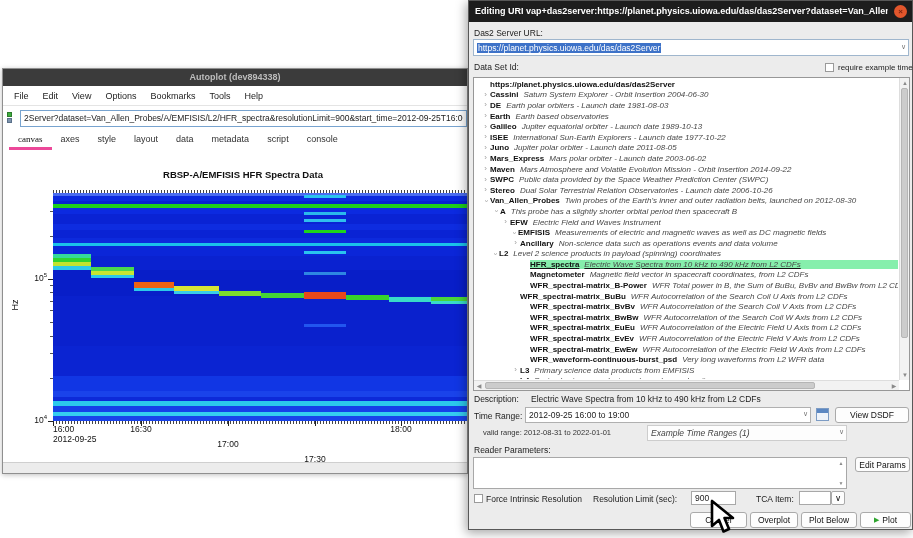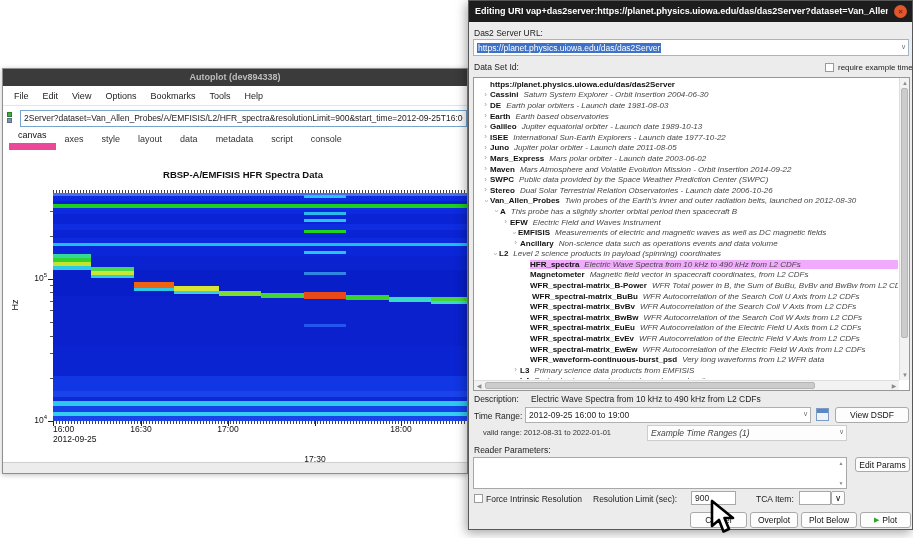--- a/index.html
+++ b/index.html
@@ -16,21 +16,21 @@
               border-bottom:1px solid #e4e4e4;display:flex;align-items:center;padding-left:4px;}
   .menu-item{font-size:9px;color:#1c1c1c;padding:0 7px;line-height:20px;cursor:default;}
   .ap-urlrow{position:absolute;left:0;top:37px;right:0;height:24px;background:#fff;display:flex;align-items:center;}
   .ap-uri-icon{position:relative;width:12px;height:12px;margin-left:3px;flex:0 0 12px;}
   .ap-uri-icon .sq1{position:absolute;left:1px;top:0;width:5px;height:5px;background:#3fae3f;border:1px solid #2c7c2c;}
   .ap-uri-icon .sq2{position:absolute;left:1px;top:6px;width:5px;height:5px;background:#7d94ad;border:1px solid #5a708a;}
   .ap-url{flex:1;height:17px;margin:0 0 0 2px;border:1px solid #77a3cf;font-size:8.5px;color:#222;
           padding:1px 3px;font-family:"Liberation Sans",sans-serif;background:#fff;outline:none;}
   .ap-tabs{position:absolute;left:0;top:61px;right:0;height:20px;background:#fff;display:flex;align-items:flex-end;padding-left:6px;}
   .tab{font-size:9px;color:#333;padding:3px 9px 3px 9px;border-bottom:3px solid transparent;cursor:default;}
-  .tab.active{border-bottom:7px solid #ec4899;color:#111;}
+  .tab.active{border-bottom:3px solid #ec4899;color:#111;font-family:Liberation Serif, serif;}
   .ap-canvas{position:absolute;left:0;top:81px;right:0;height:314px;background:#fff;overflow:hidden;}
   .ap-status{position:absolute;left:0;bottom:0;right:0;height:11px;background:#ececec;border-top:1px solid #cfcfcf;}
 
   .plot-title{position:absolute;left:50px;top:19px;width:380px;text-align:center;
               font-size:9.5px;font-weight:bold;color:#111;}
   .plot-area{position:absolute;left:50px;top:43px;width:416px;height:228px;background:#0721d2;overflow:hidden;}
   .band{position:absolute;}
   .yname{position:absolute;left:6px;top:150px;font-size:9px;color:#111;transform:rotate(-90deg);transform-origin:center;}
   .ytick-label{position:absolute;width:30px;text-align:right;font-size:8.5px;color:#111;}
   .ytick-label sup{font-size:6px;}
@@ -59,21 +59,21 @@
        font-size:8.5px;color:#111;text-align:center;display:flex;align-items:center;justify-content:center;cursor:default;}
   .play{color:#2ea52e;font-size:7px;margin-right:3px;}
 
   
   .tree{position:absolute;left:4px;top:76px;width:437px;height:314px;background:#fff;border:1px solid #979797;overflow:hidden;}
   .tree-rows{position:absolute;left:1px;top:1px;right:11px;bottom:11px;overflow:hidden;}
   .tree-row{display:flex;align-items:center;height:10.6px;white-space:nowrap;font-size:8px;color:#111;}
   .tree-arrow{flex:0 0 auto;width:9px;color:#9d9d9d;font-size:8px;line-height:10px;text-align:center;}
   .tree-arrow.exp{transform:rotate(90deg);}
   .row-body{flex:1;overflow:hidden;white-space:nowrap;}
-  .row-body.selected{background:#f0abfc;}
+  .row-body.selected{background:#86efac;text-decoration:underline;}
   .t-name{font-weight:bold;}
   .t-desc{font-style:italic;color:#474747;margin-left:5px;font-weight:normal;}
   .vsb{position:absolute;right:0;top:0;width:10px;bottom:10px;background:#f2f2f2;border-left:1px solid #ddd;}
   .hsb{position:absolute;left:0;bottom:0;right:10px;height:10px;background:#f2f2f2;border-top:1px solid #ddd;}
   .sb-arrow{position:absolute;font-size:6px;color:#8a8a8a;width:10px;height:10px;text-align:center;line-height:10px;}
   .sb-thumb{position:absolute;background:#ccc;border:1px solid #b5b5b5;border-radius:2px;}
 
   .cal-btn{position:absolute;width:13px;height:13px;border:1px solid #7d9cc4;background:
            linear-gradient(#5b87c2 0 4px,#eef3fa 4px 100%);}
   .ta{position:absolute;background:#fff;border:1px solid #a8a8a8;}
@@ -168,21 +168,21 @@
         </div>
       <div class="yname">Hz</div>
       <div class="xminor" style="top:271px"></div>
       <div class="xminor" style="top:40px"></div>
       <div id="axis-extra">
           <div class="tickmark" style="left: 50px; top: 271px; width: 1px; height: 5px;"></div>
           <div class="xtick-label" style="left: 50px; top: 274px;">16:00</div>
           <div class="tickmark" style="left: 138px; top: 271px; width: 1px; height: 5px;"></div>
           <div class="xtick-label" style="left: 118px; top: 274px; width: 40px; text-align: center;">16:30</div>
           <div class="tickmark" style="left: 225px; top: 271px; width: 1px; height: 5px;"></div>
-          <div class="xtick-label" style="left: 205px; top: 274px; width: 40px; text-align: center;">17:00</div>
+          <div class="xtick-label" style="left: 205px; top: 289px; width: 40px; text-align: center;">17:00</div>
           <div class="tickmark" style="left: 312px; top: 271px; width: 1px; height: 5px;"></div>
           <div class="xtick-label" style="left: 292px; top: 274px; width: 40px; text-align: center; margin-top: 30px;">17:30</div>
           <div class="tickmark" style="left: 398px; top: 271px; width: 1px; height: 5px;"></div>
           <div class="xtick-label" style="left: 378px; top: 274px; width: 40px; text-align: center;">18:00</div>
           <div class="tickmark" style="left: 45px; top: 129px; width: 5px; height: 1px;"></div>
           <div class="ytick-label" style="left: 14px; top: 122px;">10<sup>5</sup></div>
           <div class="tickmark" style="left: 45px; top: 271px; width: 5px; height: 1px;"></div>
           <div class="ytick-label" style="left: 14px; top: 264px;">10<sup>4</sup></div>
           <div class="tickmark" style="left: 47px; top: 61px; width: 3px; height: 1px; background: rgb(85, 85, 85);"></div>
           <div class="tickmark" style="left: 47px; top: 86px; width: 3px; height: 1px; background: rgb(85, 85, 85);"></div>
@@ -292,21 +292,21 @@
             <span class="row-body selected"><span class="t-name">HFR_spectra</span><span class="t-desc">Electric Wave Spectra from 10 kHz to 490 kHz from L2 CDFs</span></span>
           </div>
           <div class="tree-row" style="padding-left: 46px;">
             <span class="tree-arrow"></span>
             <span class="row-body"><span class="t-name">Magnetometer</span><span class="t-desc">Magnetic field vector in spacecraft coordinates, from L2 CDFs</span></span>
           </div>
           <div class="tree-row" style="padding-left: 46px;">
             <span class="tree-arrow"></span>
             <span class="row-body"><span class="t-name">WFR_spectral-matrix_B-Power</span><span class="t-desc">WFR Total power in B, the Sum of BuBu, BvBv and BwBw from L2 CDFs</span></span>
           </div>
-          <div class="tree-row" style="padding-left: 48px;">
+          <div class="tree-row" style="padding-left: 36px;">
             <span class="tree-arrow"></span>
             <span class="row-body"><span class="t-name">WFR_spectral-matrix_BuBu</span><span class="t-desc">WFR Autocorrelation of the Search Coil U Axis from L2 CDFs</span></span>
           </div>
           <div class="tree-row" style="padding-left: 46px;">
             <span class="tree-arrow"></span>
             <span class="row-body"><span class="t-name">WFR_spectral-matrix_BvBv</span><span class="t-desc">WFR Autocorrelation of the Search Coil V Axis from L2 CDFs</span></span>
           </div>
           <div class="tree-row" style="padding-left: 46px;">
             <span class="tree-arrow"></span>
             <span class="row-body"><span class="t-name">WFR_spectral-matrix_BwBw</span><span class="t-desc">WFR Autocorrelation of the Search Coil W Axis from L2 CDFs</span></span>

